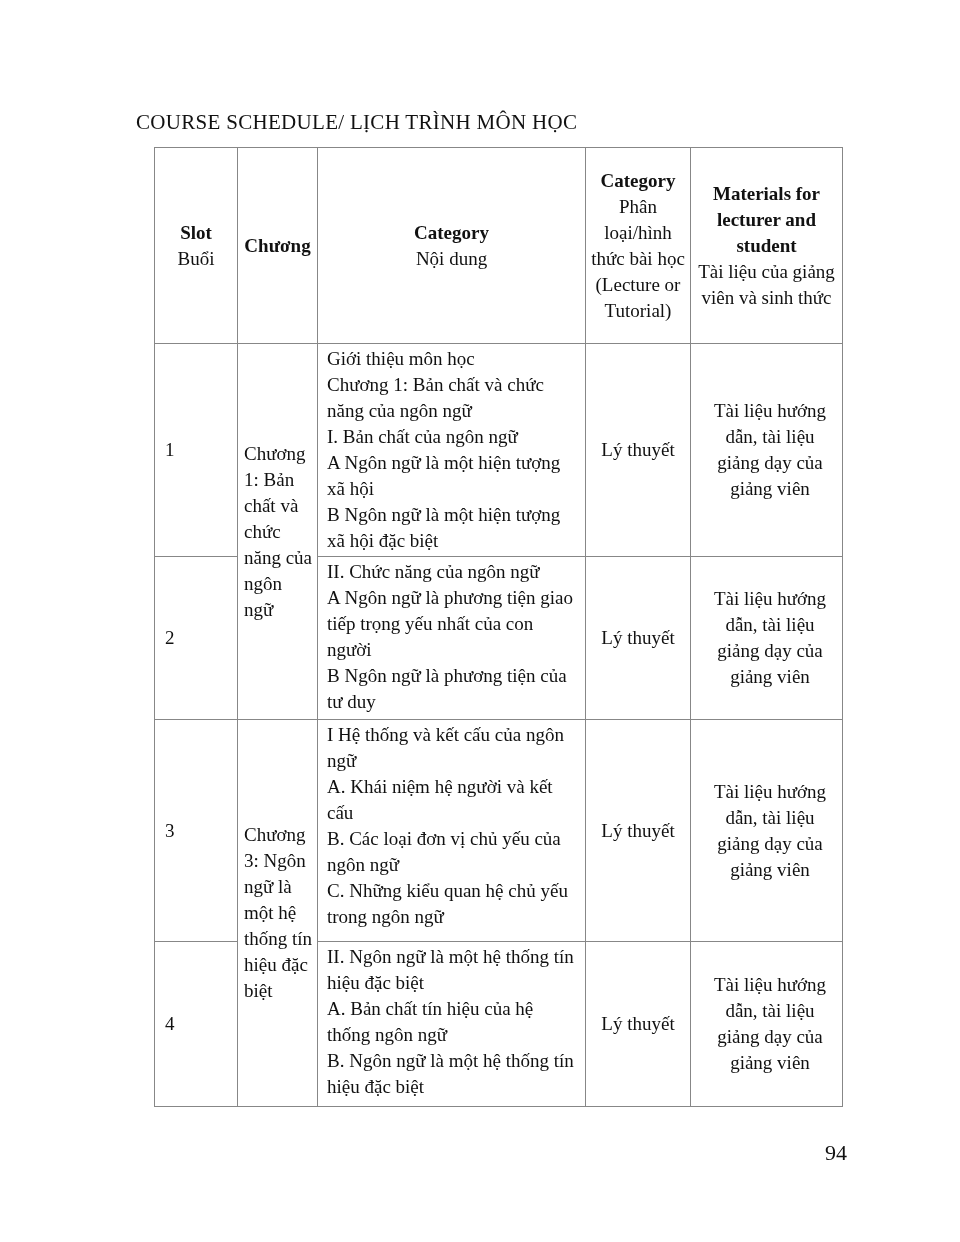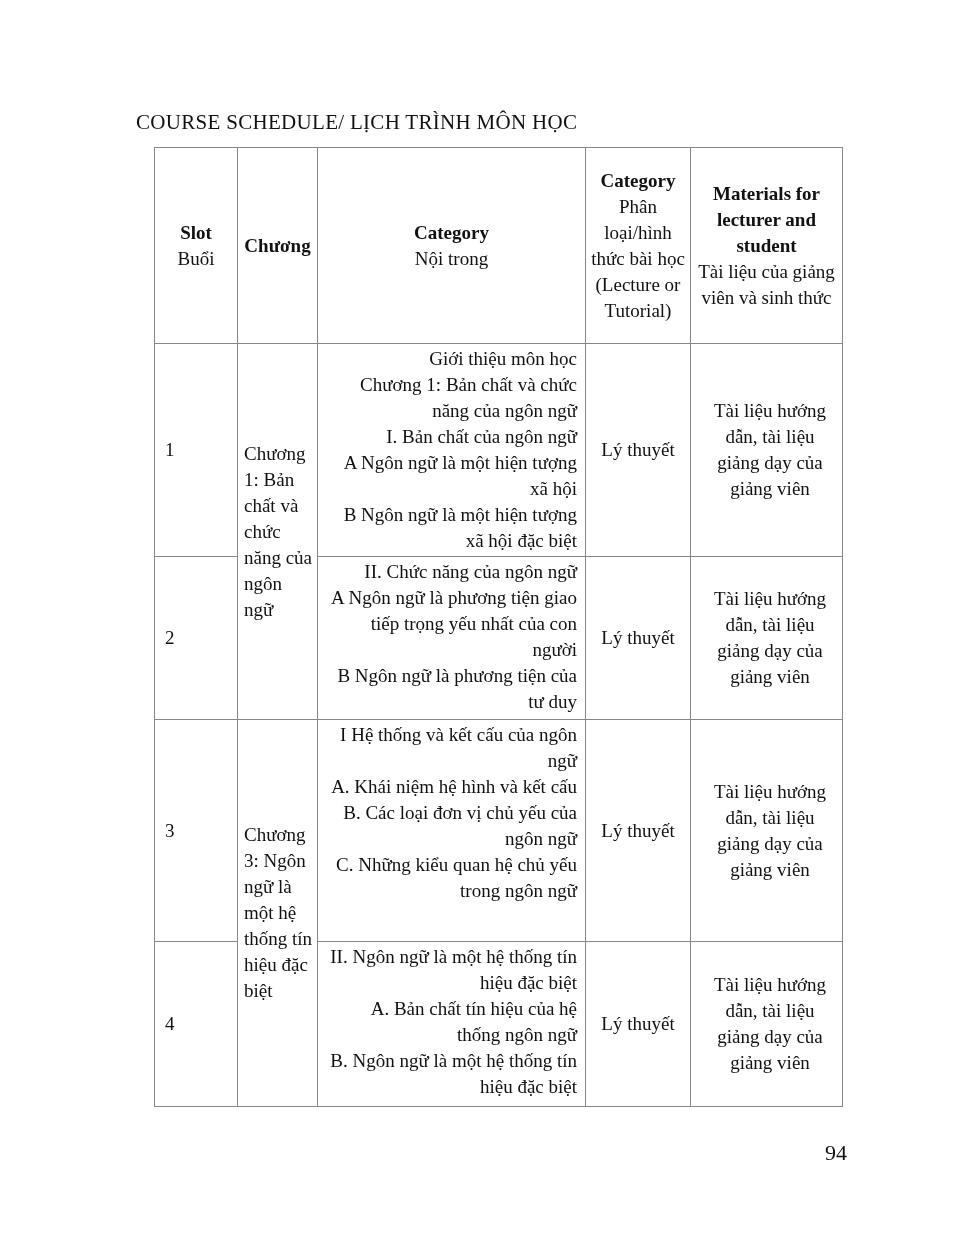--- a/index.html
+++ b/index.html
@@ -37,21 +37,21 @@
   tr.r1 { height:211px; }
   tr.r2 { height:163px; }
   tr.r3 { height:222px; }
   tr.r4 { height:165px; }
   th.h-slot { text-align:center; padding-left:1px; }
   th.h-center { text-align:center; padding:0 5px; }
   td.slot { text-align:left; padding-left:10px; }
   td.chapter { text-align:left; padding:0 4px 0 6px; }
   td.content {
     vertical-align:top;
-    text-align:right;
+    text-align:left;
     padding:2px 8px 2px 9px;
     white-space:pre-line;
   }
   td.category { text-align:center; }
   td.materials { text-align:center; padding:0 4px 0 11px; }
   .footer-page-number {
     position:absolute;
     left:812px; top:1140px;
     width:48px;
     text-align:center;
@@ -75,21 +75,21 @@
     <tr class="r-head">
       <th class="h-slot">
         <div class="b">Slot</div>
         <div>Buổi</div>
       </th>
       <th class="h-center">
         <div class="b">Chương</div>
       </th>
       <th class="h-center">
         <div class="b">Category</div>
-        <div>Nội trong</div>
+        <div>Nội dung</div>
       </th>
       <th class="h-center">
         <div class="b">Category</div>
         <div>Phân loại/hình thức bài học (Lecture or Tutorial)</div>
       </th>
       <th class="h-center">
         <div class="b">Materials for lecturer and student</div>
         <div>Tài liệu của giảng viên và sinh thức</div>
       </th>
     </tr>
@@ -112,21 +112,21 @@
 A Ngôn ngữ là phương tiện giao tiếp trọng yếu nhất của con người
 B Ngôn ngữ là phương tiện của tư duy</td>
       <td class="category">Lý thuyết</td>
       <td class="materials">Tài liệu hướng dẫn, tài liệu giảng dạy của giảng viên</td>
     </tr>
 
     <tr class="r3">
       <td class="slot">3</td>
       <td class="chapter" rowspan="2">Chương 3: Ngôn ngữ là một hệ thống tín hiệu đặc biệt</td>
       <td class="content">I Hệ thống và kết cấu của ngôn ngữ
-A. Khái niệm hệ hình và kết cấu
+A. Khái niệm hệ người và kết cấu
 B. Các loại đơn vị chủ yếu của ngôn ngữ
 C. Những kiểu quan hệ chủ yếu trong ngôn ngữ</td>
       <td class="category">Lý thuyết</td>
       <td class="materials">Tài liệu hướng dẫn, tài liệu giảng dạy của giảng viên</td>
     </tr>
 
     <tr class="r4">
       <td class="slot">4</td>
       <td class="content">II. Ngôn ngữ là một hệ thống tín hiệu đặc biệt
 A. Bản chất tín hiệu của hệ thống ngôn ngữ

